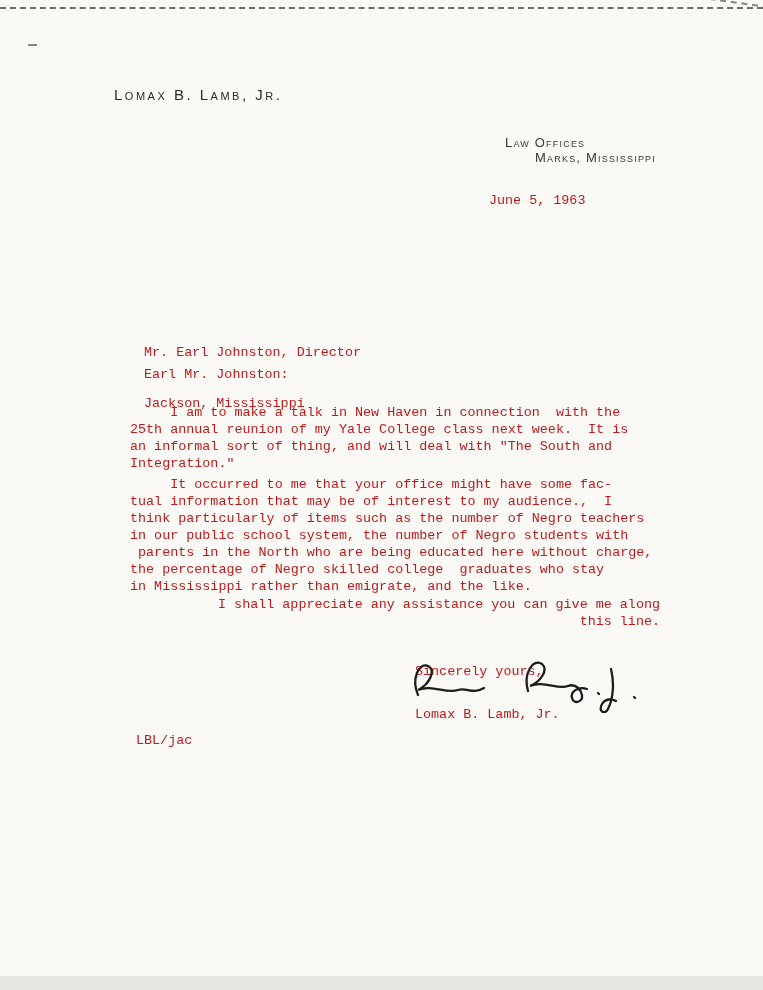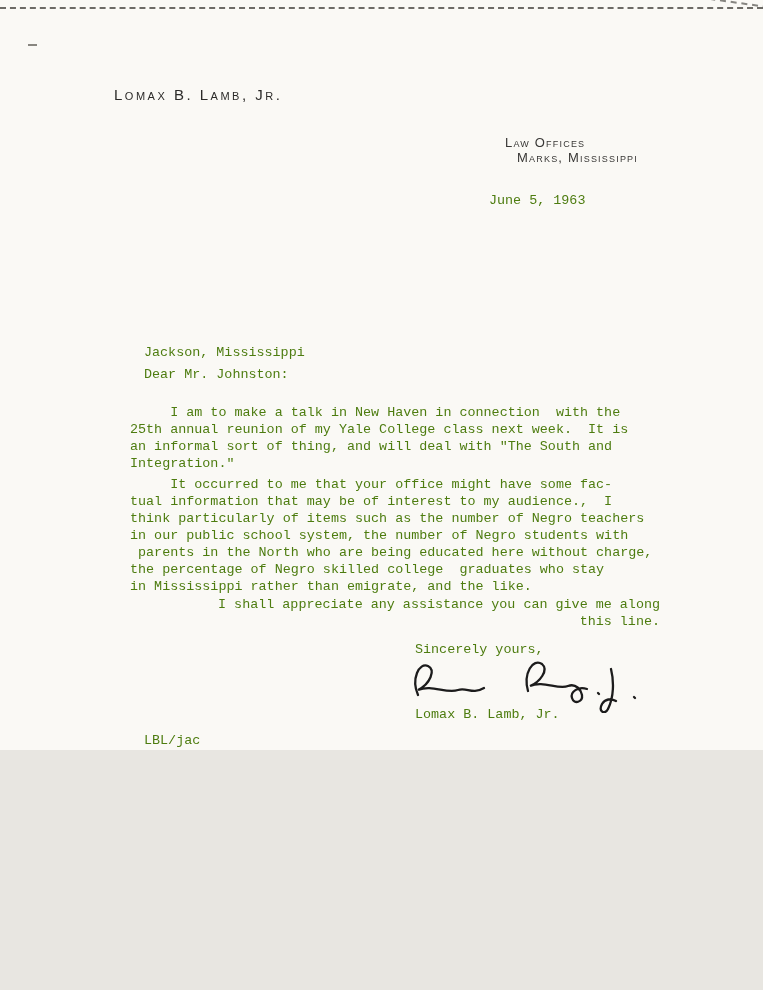--- a/index.html
+++ b/index.html
@@ -3,21 +3,21 @@
 <meta charset="utf-8">
 <style>
   html, body {
     margin: 0;
     padding: 0;
     background: #e8e6e1;
   }
   .page {
     position: relative;
     width: 763px;
-    height: 750px;
+    height: 976px;
     margin: 0 auto;
     background: #faf9f5;
     overflow: hidden;
     font-family: "Liberation Mono", "DejaVu Sans Mono", monospace;
     color: #232323;
   }
   
   .top-edge {
     position: absolute;
     top: 7px;
@@ -59,28 +59,28 @@
     left: 505px;
     top: 135px;
     font-family: "Liberation Sans", sans-serif;
     font-variant: small-caps;
     font-size: 13px;
     letter-spacing: 1.2px;
     color: #383735;
     line-height: 15px;
   }
   .law-offices .loc {
-    margin-left: 12px;
+    margin-left: 30px;
   }
   .typed {
     font-family: "Liberation Mono", "DejaVu Sans Mono", monospace;
     font-size: 13.4px;
     line-height: 17px;
     white-space: pre-wrap;
-    color: #4d7c0f;
+    color: #b91c1c;
   }
   .date-line {
     position: absolute;
     left: 489px;
     top: 192px;
   }
   .recipient {
     position: absolute;
     left: 144px;
     top: 310px;
@@ -89,35 +89,35 @@
     position: absolute;
     left: 144px;
     top: 366px;
   }
   .para1 { position: absolute; left: 130px; top: 404px; width: 530px; }
   .para2 { position: absolute; left: 130px; top: 476px; width: 540px; }
   .para3 { position: absolute; left: 130px; top: 596px; width: 530px; text-align: right; }
   .valediction {
     position: absolute;
     left: 415px;
-    top: 641px;
+    top: 663px;
   }
   .signature {
     position: absolute;
     left: 408px;
     top: 655px;
   }
   .typed-name {
     position: absolute;
     left: 415px;
     top: 706px;
   }
   .initials {
     position: absolute;
-    left: 144px;
+    left: 136px;
     top: 732px;
   }
 </style>
 </head>
 <body>
 
 <div class="page">
 
   <div class="top-edge"></div>
   <div class="corner-mark"></div>
@@ -126,24 +126,25 @@
   <div class="letterhead-name">Lomax B. Lamb, Jr.</div>
 
   <div class="law-offices">
     <div>Law Offices</div>
     <div class="loc">Marks, Mississippi</div>
   </div>
 
   <div class="typed date-line">June 5, 1963</div>
 
   <div class="typed recipient">
+    <div>Mr. Earl Johnston, Director</div>
     <div>Jackson, Mississippi</div>
   </div>
 
-  <div class="typed salutation">Dear Mr. Johnston:</div>
+  <div class="typed salutation">Earl Mr. Johnston:</div>
 
   <div class="typed para1">     I am to make a talk in New Haven in connection  with the
 25th annual reunion of my Yale College class next week.  It is
 an informal sort of thing, and will deal with "The South and
 Integration."</div>
 
   <div class="typed para2">     It occurred to me that your office might have some fac-
 tual information that may be of interest to my audience.,  I
 think particularly of items such as the number of Negro teachers
 in our public school system, the number of Negro students with

